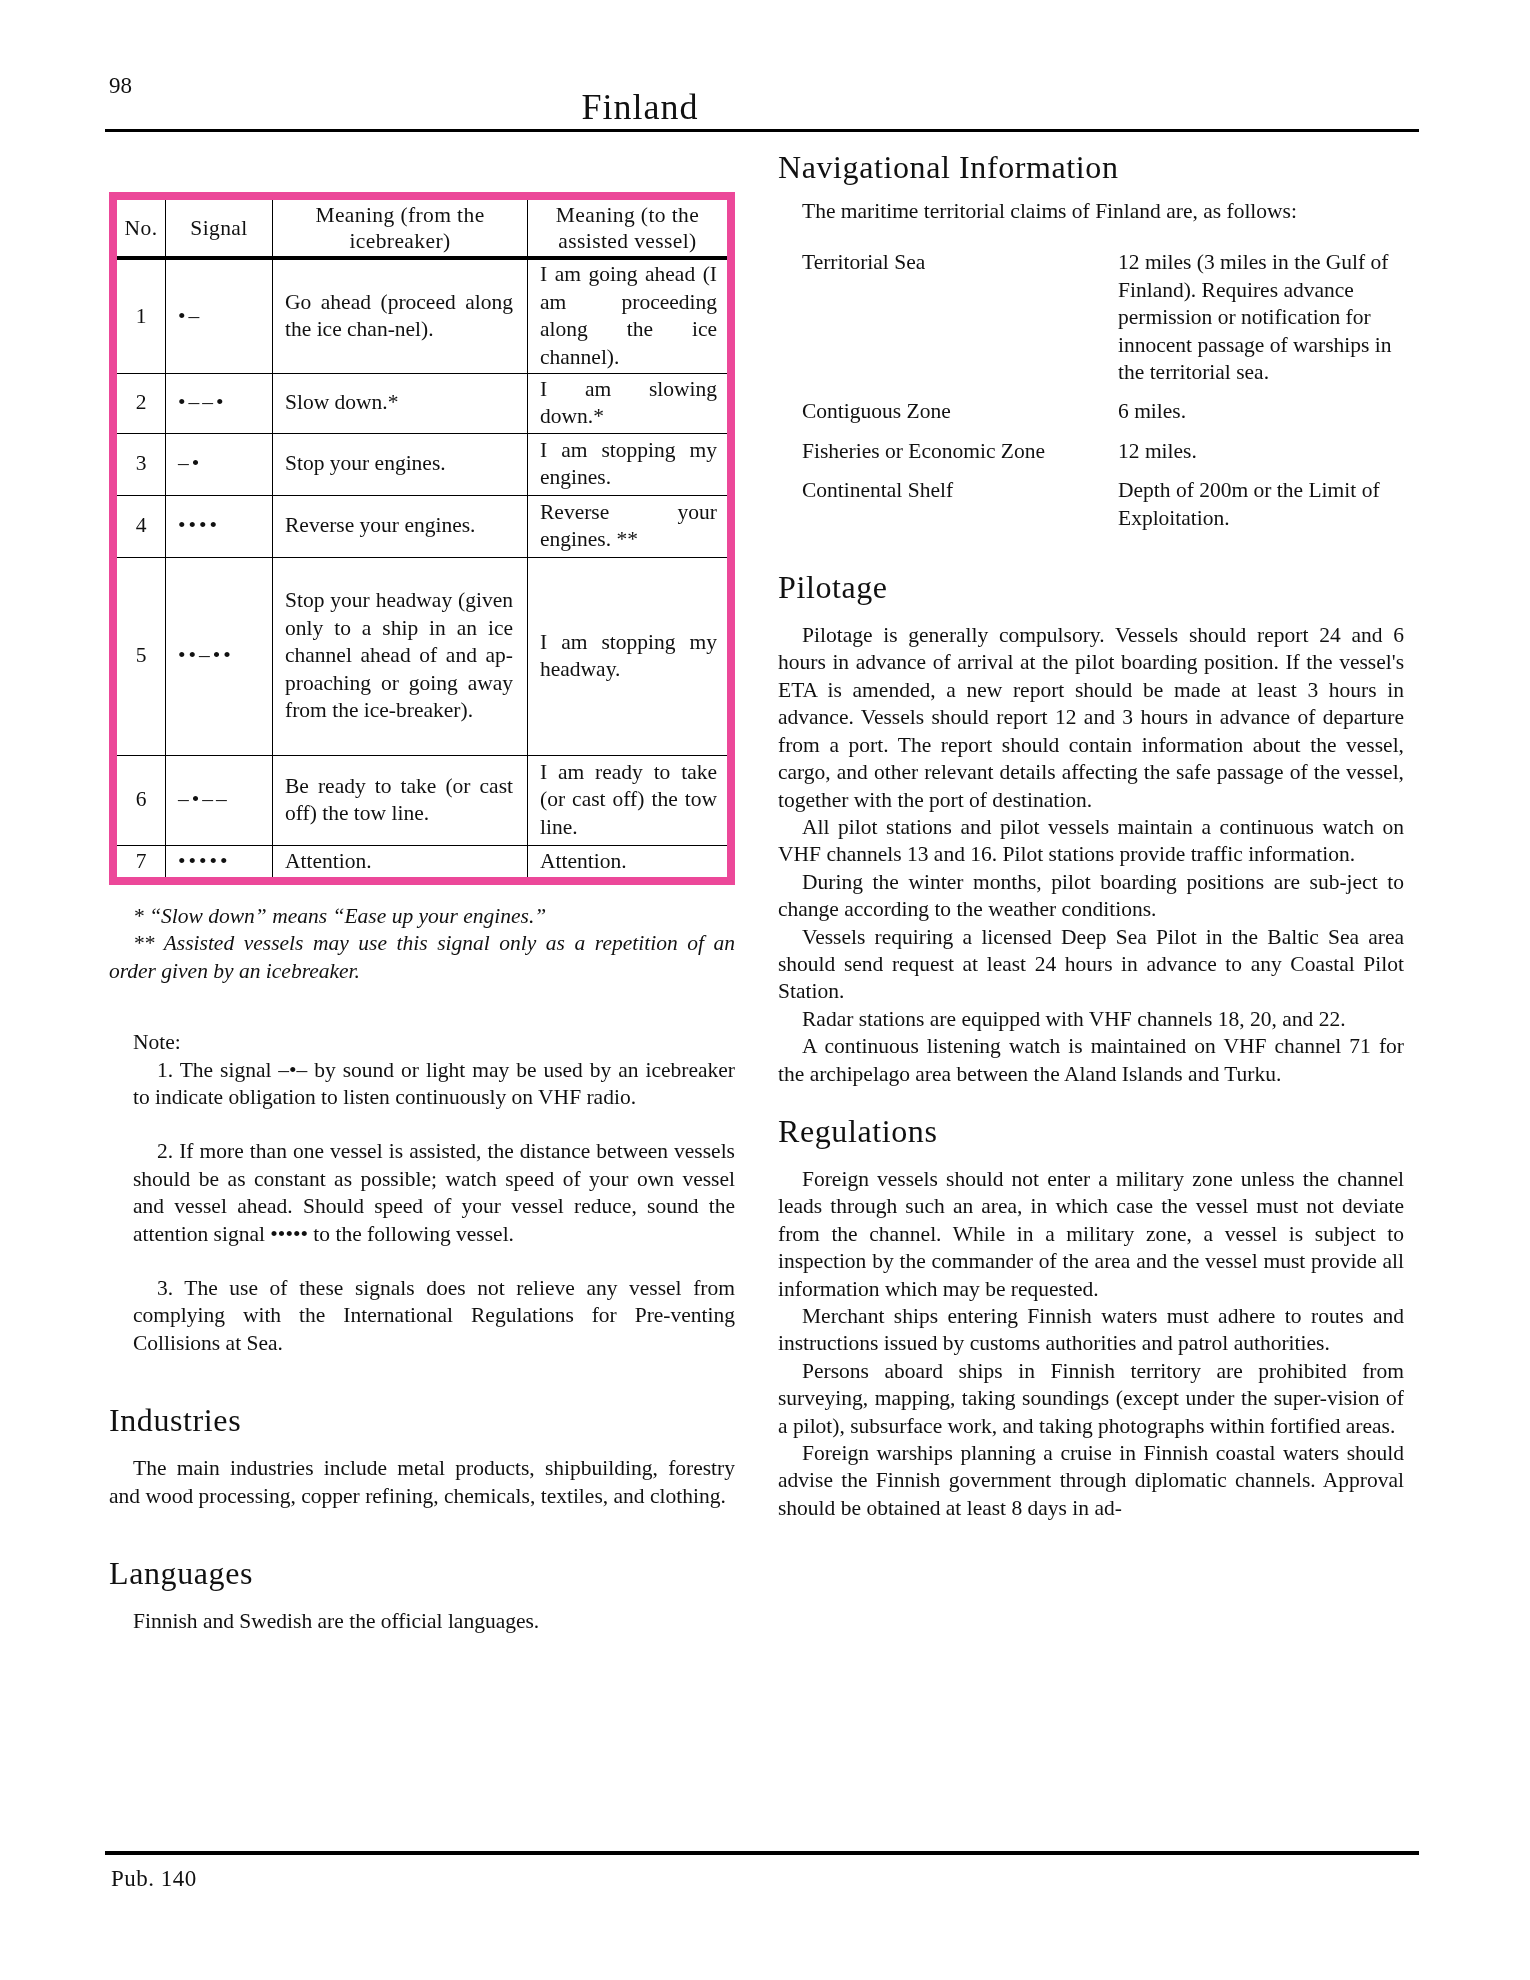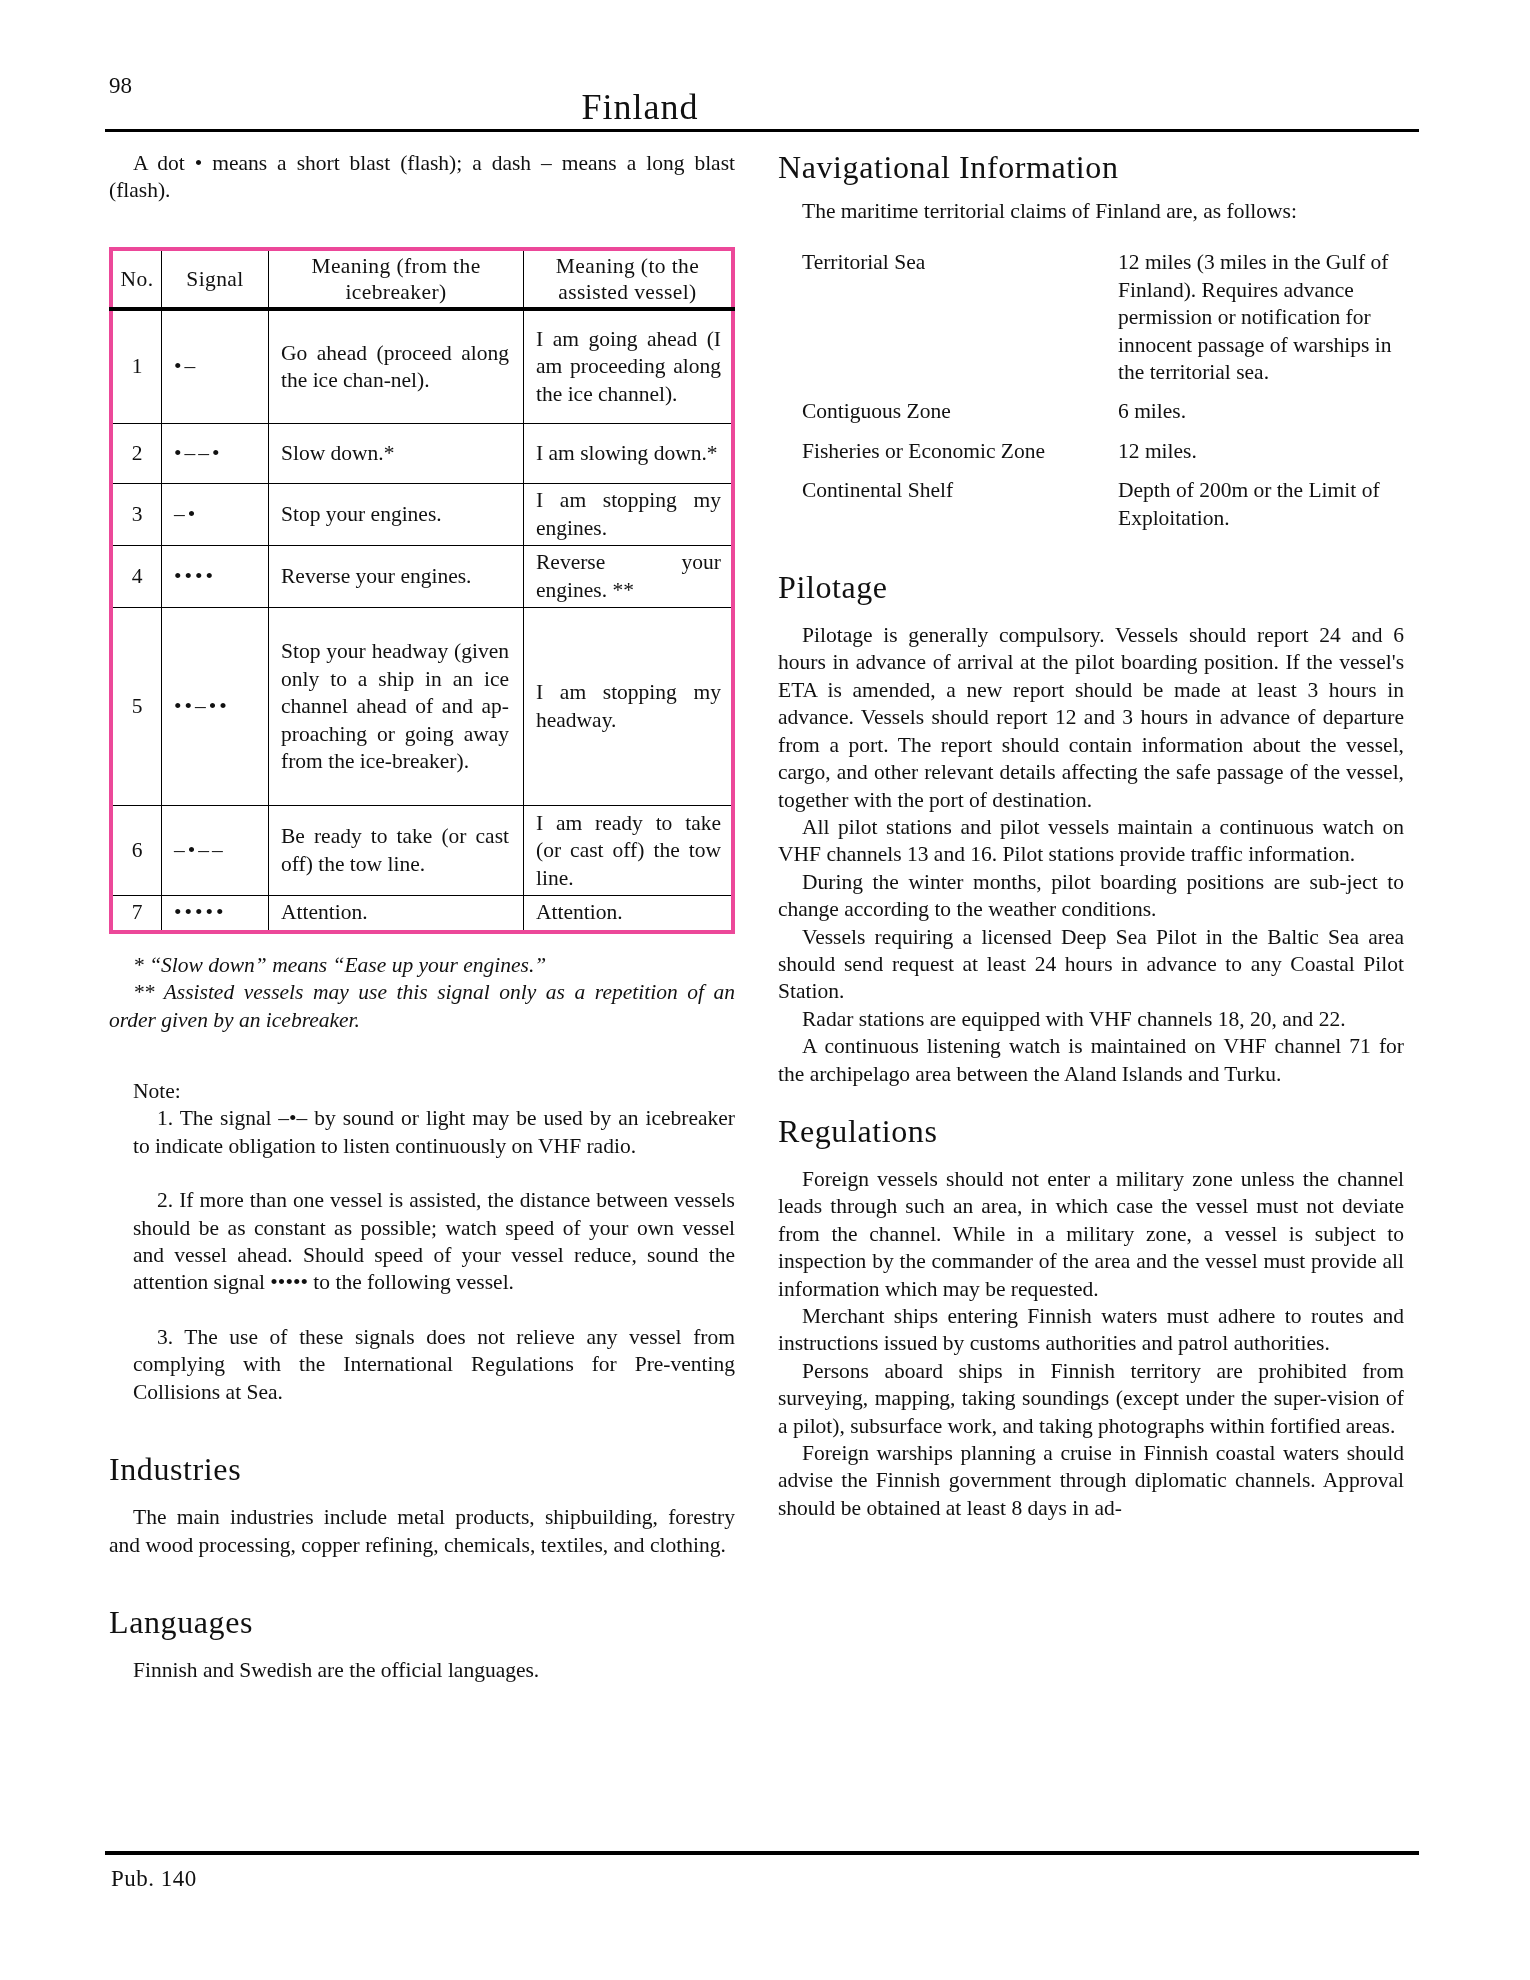--- a/index.html
+++ b/index.html
@@ -76,21 +76,21 @@
       font-size: 32px;
       letter-spacing: 0.6px;
       line-height: 34px;
     }
 
     
     .signal-table {
       border-collapse: collapse;
       width: 626px;
       margin-top: 42px;
-      border: 4px solid #ec4899;
+      border: 8px solid #ec4899;
       font-size: 21.5px;
       line-height: 27.4px;
     }
     .signal-table th,
     .signal-table td {
       border: 1.5px solid #000;
       vertical-align: middle;
       padding: 1px 10px 1px 12px;
     }
     .signal-table th {
@@ -171,21 +171,20 @@
     .right-para p { text-indent: 24px; }
   </style>
 </head>
 <body>
 
 <div class="page-number">98</div>
 <div class="running-title">Finland</div>
 <div class="header-rule"></div>
 
 <div class="col col-left">
-  <p>A dot • means a short blast (flash); a dash – means a long blast (flash).</p>
 
   <table class="signal-table">
     <thead>
       <tr>
         <th>No.</th>
         <th>Signal</th>
         <th>Meaning (from the icebreaker)</th>
         <th>Meaning (to the assisted vessel)</th>
       </tr>
     </thead>

